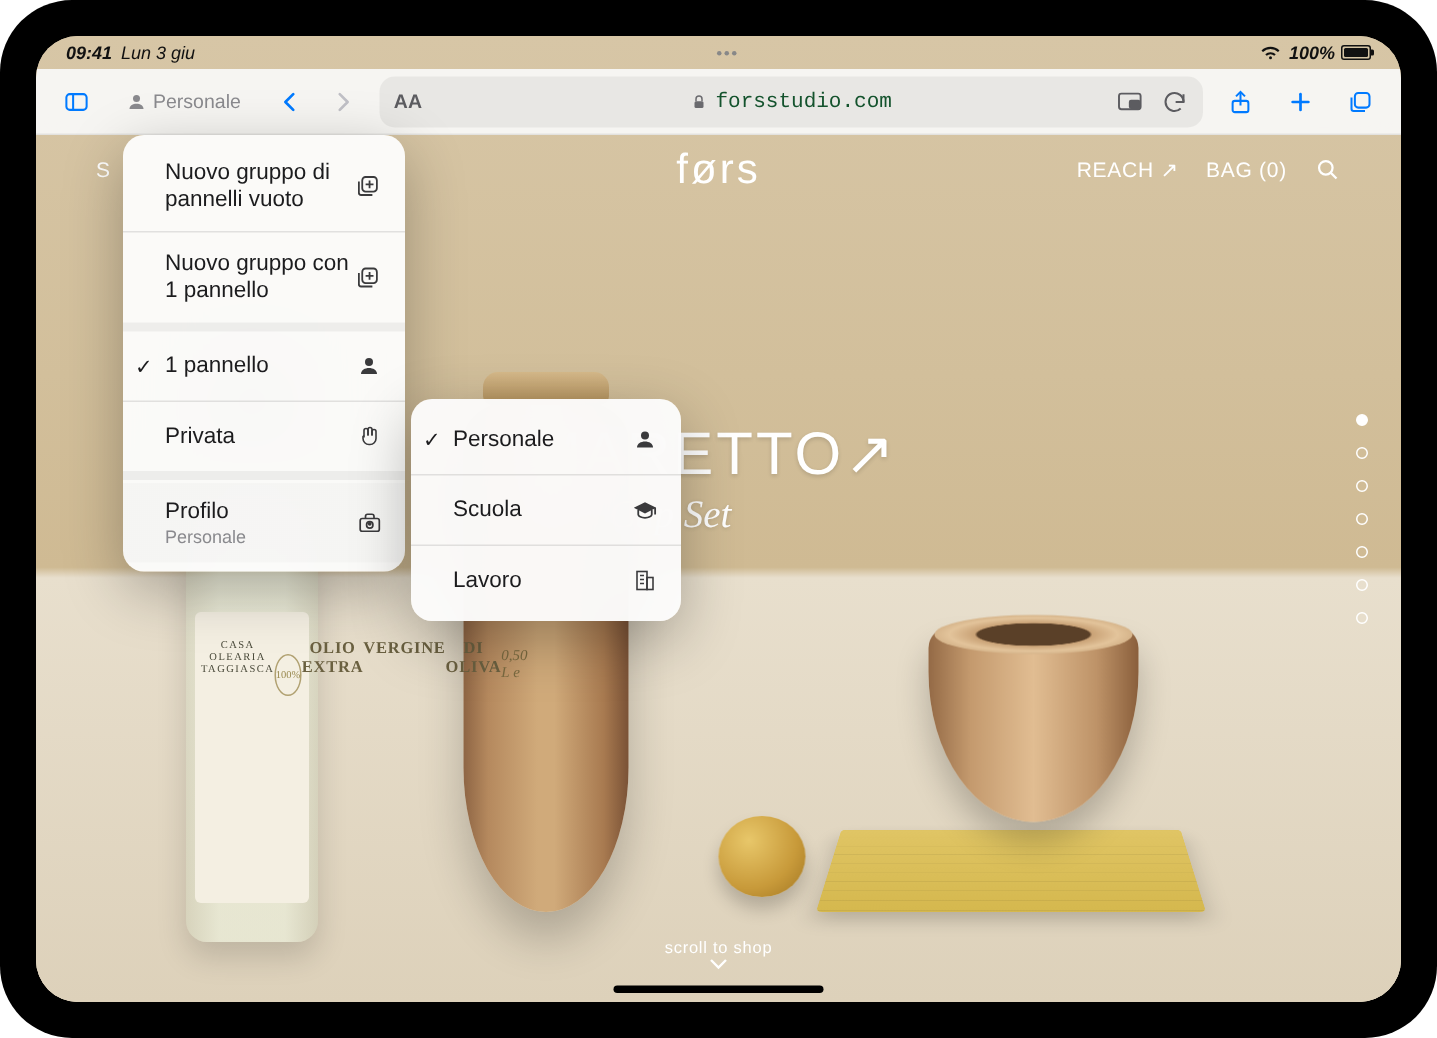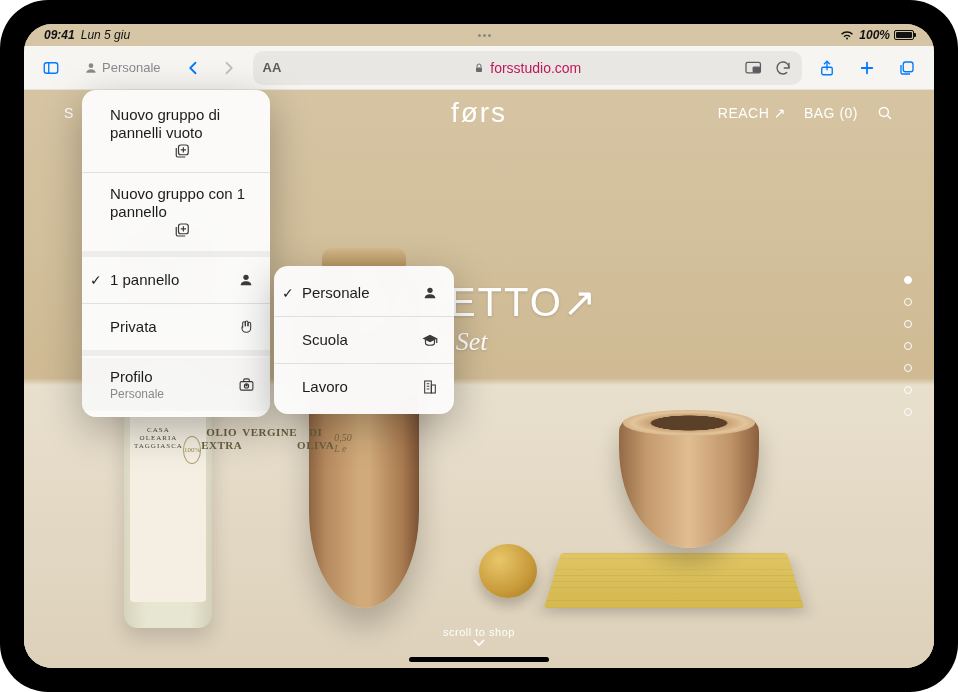--- a/index.html
+++ b/index.html
@@ -71,21 +71,21 @@
     flex: 1;
     height: 34px;
     background: rgba(0,0,0,0.055);
     border-radius: 10px;
     display: flex; align-items: center;
     padding: 0 10px;
     position: relative;
     color: #5c5c60;
     font-size: 14px;
   }
-  .addr .center { position: absolute; left: 0; right: 0; display: flex; justify-content: center; align-items: center; gap: 5px; color: #be185d;}
+  .addr .center { position: absolute; left: 0; right: 0; display: flex; justify-content: center; align-items: center; gap: 5px; color: #14532d; font-family: Liberation Mono, monospace;}
   .addr .left-ico, .addr .right-icos { display: flex; align-items: center; gap: 10px; z-index: 1;}
   .addr .right-icos { margin-left: auto; color: #5c5c60;}
   .ico-svg { width: 18px; height: 18px; }
   .right-cluster { display: flex; gap: 6px; }
 
   
   .page {
     position: absolute; inset: 0;
     top: 0;
     background: linear-gradient(180deg, #d7c6a6 0%, #d2bf9b 35%, #cfba93 55%, #e6dcc9 56%, #e2d7c2 100%);
@@ -255,21 +255,21 @@
     overflow: hidden;
   }
   .menu.main { top: 66px; left: 58px; width: 188px; }
   .menu.sub  { top: 242px; left: 250px; width: 180px; }
   .menu .row {
     display: flex; align-items: center;
     padding: 10px 14px 10px 28px;
     position: relative;
     min-height: 42px;
   }
-  .menu .row.two-line { flex-direction: column; }
+  .menu .row.two-line { flex-direction: row; }
   .menu .row .txt { flex: 1; line-height: 1.2; }
   .menu .row .sub { display: block; font-size: 12px; color: #8a8a8e; margin-top: 1px;}
   .menu .row .check {
     position: absolute; left: 8px; top: 50%; transform: translateY(-50%);
     font-size: 14px; color: #1c1c1e;
   }
   .menu .row .r-ico {
     width: 20px; display: flex; justify-content: center; color: #3a3a3c;
   }
   .menu .sep { height: 1px; background: rgba(0,0,0,0.1); margin: 2px 0;}
@@ -358,21 +358,21 @@
         <span>scroll to shop</span>
         <svg width="14" height="10" viewBox="0 0 14 10" fill="none" stroke="#fff" stroke-width="1.6">
             <polyline points="2,2 7,7 12,2"></polyline>
           </svg>
       </div>
     </div>
 
     <div class="status-bar">
       <div class="status-left">
         <span>09:41</span>
-        <span style="font-weight:500">Lun 5 giu</span>
+        <span style="font-weight:500">Lun 3 giu</span>
       </div>
       <div class="dots">
           <span></span>
           <span></span>
           <span></span>
         </div>
       <div class="status-right">
         <svg width="16" height="11" viewBox="0 0 16 11">
             <path d="M8 9.5a1 1 0 100-2 1 1 0 000 2zM4.5 6.2a5 5 0 017 0l-1 1a3.6 3.6 0 00-5 0l-1-1zM2 3.7a8.5 8.5 0 0112 0l-1 1a7.1 7.1 0 00-10 0l-1-1z" fill="#111"></path>
           </svg>

